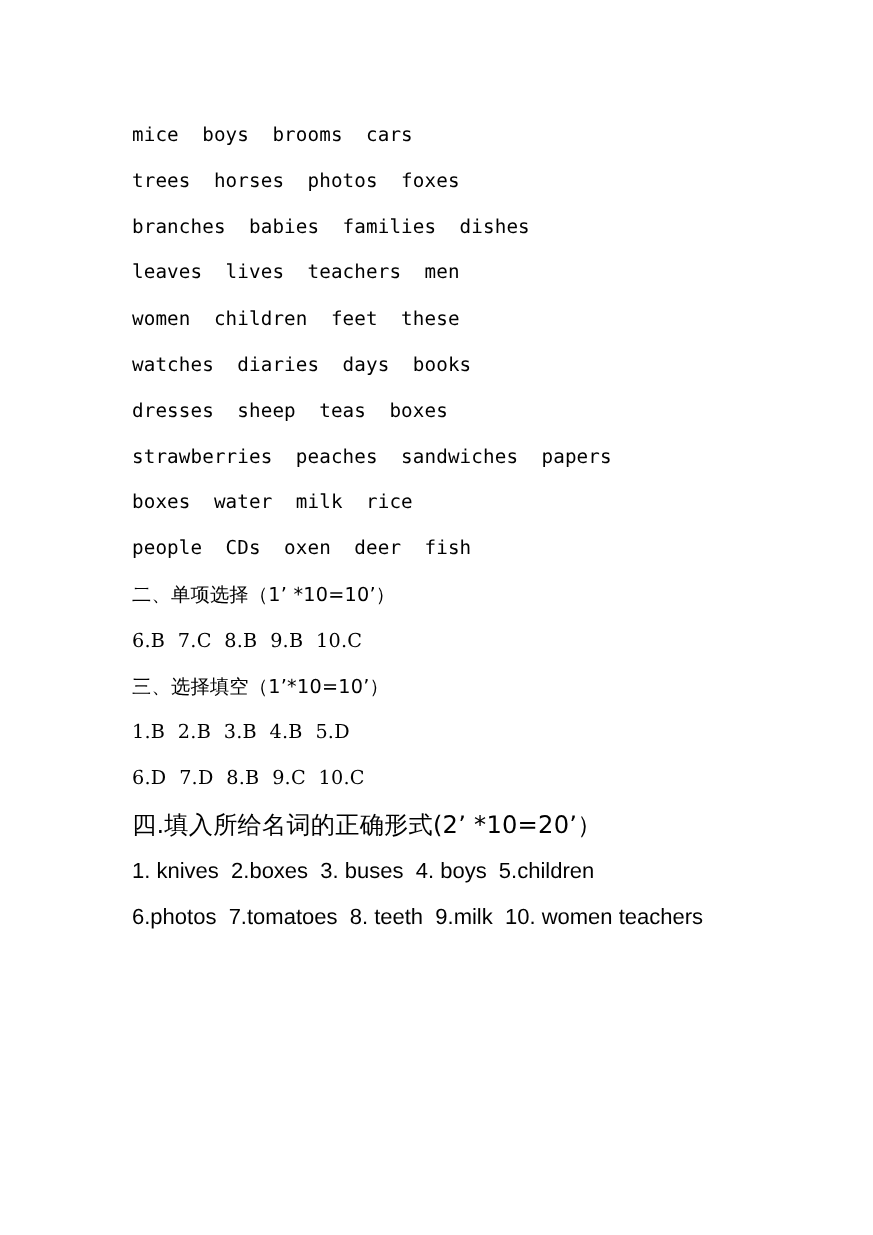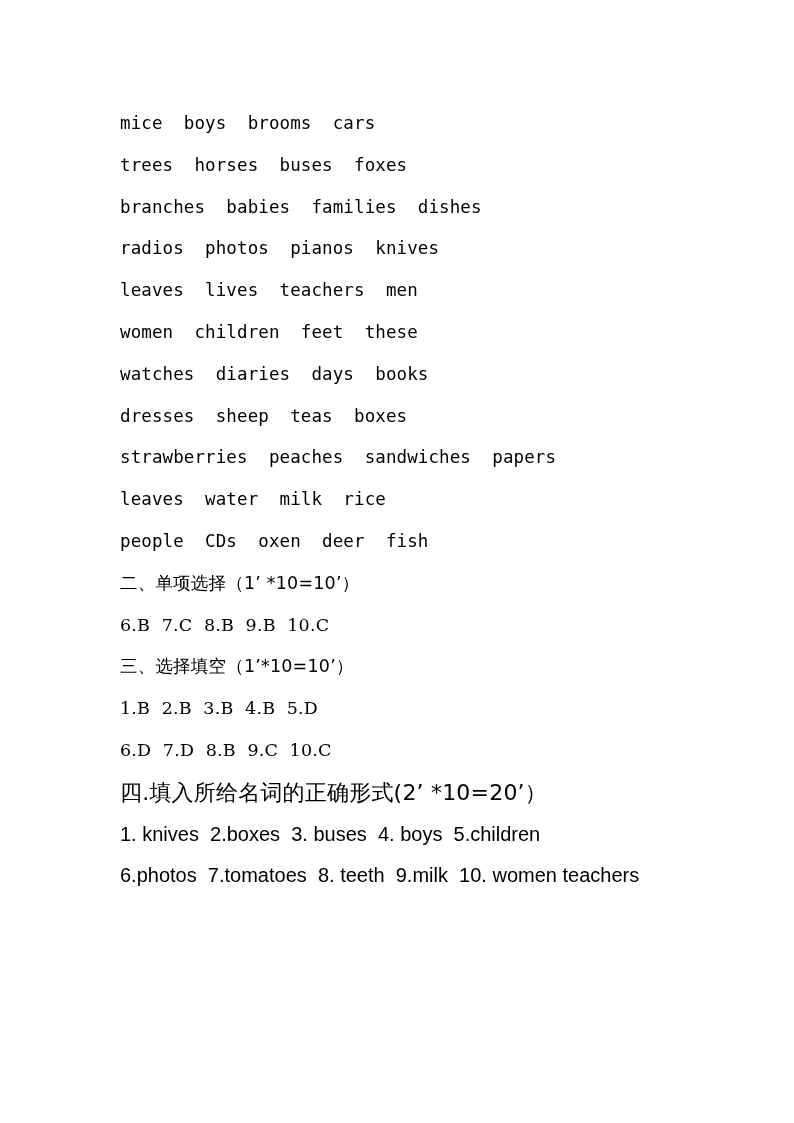--- a/index.html
+++ b/index.html
@@ -71,29 +71,28 @@
   }
 </style>
 </head>
 <body>
 
 <div class="page">
   <div class="content">
 
     <div>
       <div class="line mono">mice  boys  brooms  cars</div>
-      <div class="line mono">trees  horses  buses  foxes</div>
+      <div class="line mono">trees  horses  photos  foxes</div>
       <div class="line mono">branches  babies  families  dishes</div>
-      <div class="line mono">radios  photos  pianos  knives</div>
       <div class="line mono">leaves  lives  teachers  men</div>
       <div class="line mono">women  children  feet  these</div>
       <div class="line mono">watches  diaries  days  books</div>
       <div class="line mono">dresses  sheep  teas  boxes</div>
       <div class="line mono">strawberries  peaches  sandwiches  papers</div>
-      <div class="line mono">leaves  water  milk  rice</div>
+      <div class="line mono">boxes  water  milk  rice</div>
       <div class="line mono">people  CDs  oxen  deer  fish</div>
     </div>
 
     <div>
       <div class="line heading">二、单项选择（1’ *10=10’）</div>
       <div class="line answers">6.B  7.C  8.B  9.B  10.C</div>
     </div>
 
     <div>
       <div class="line heading">三、选择填空（1’*10=10’）</div>

